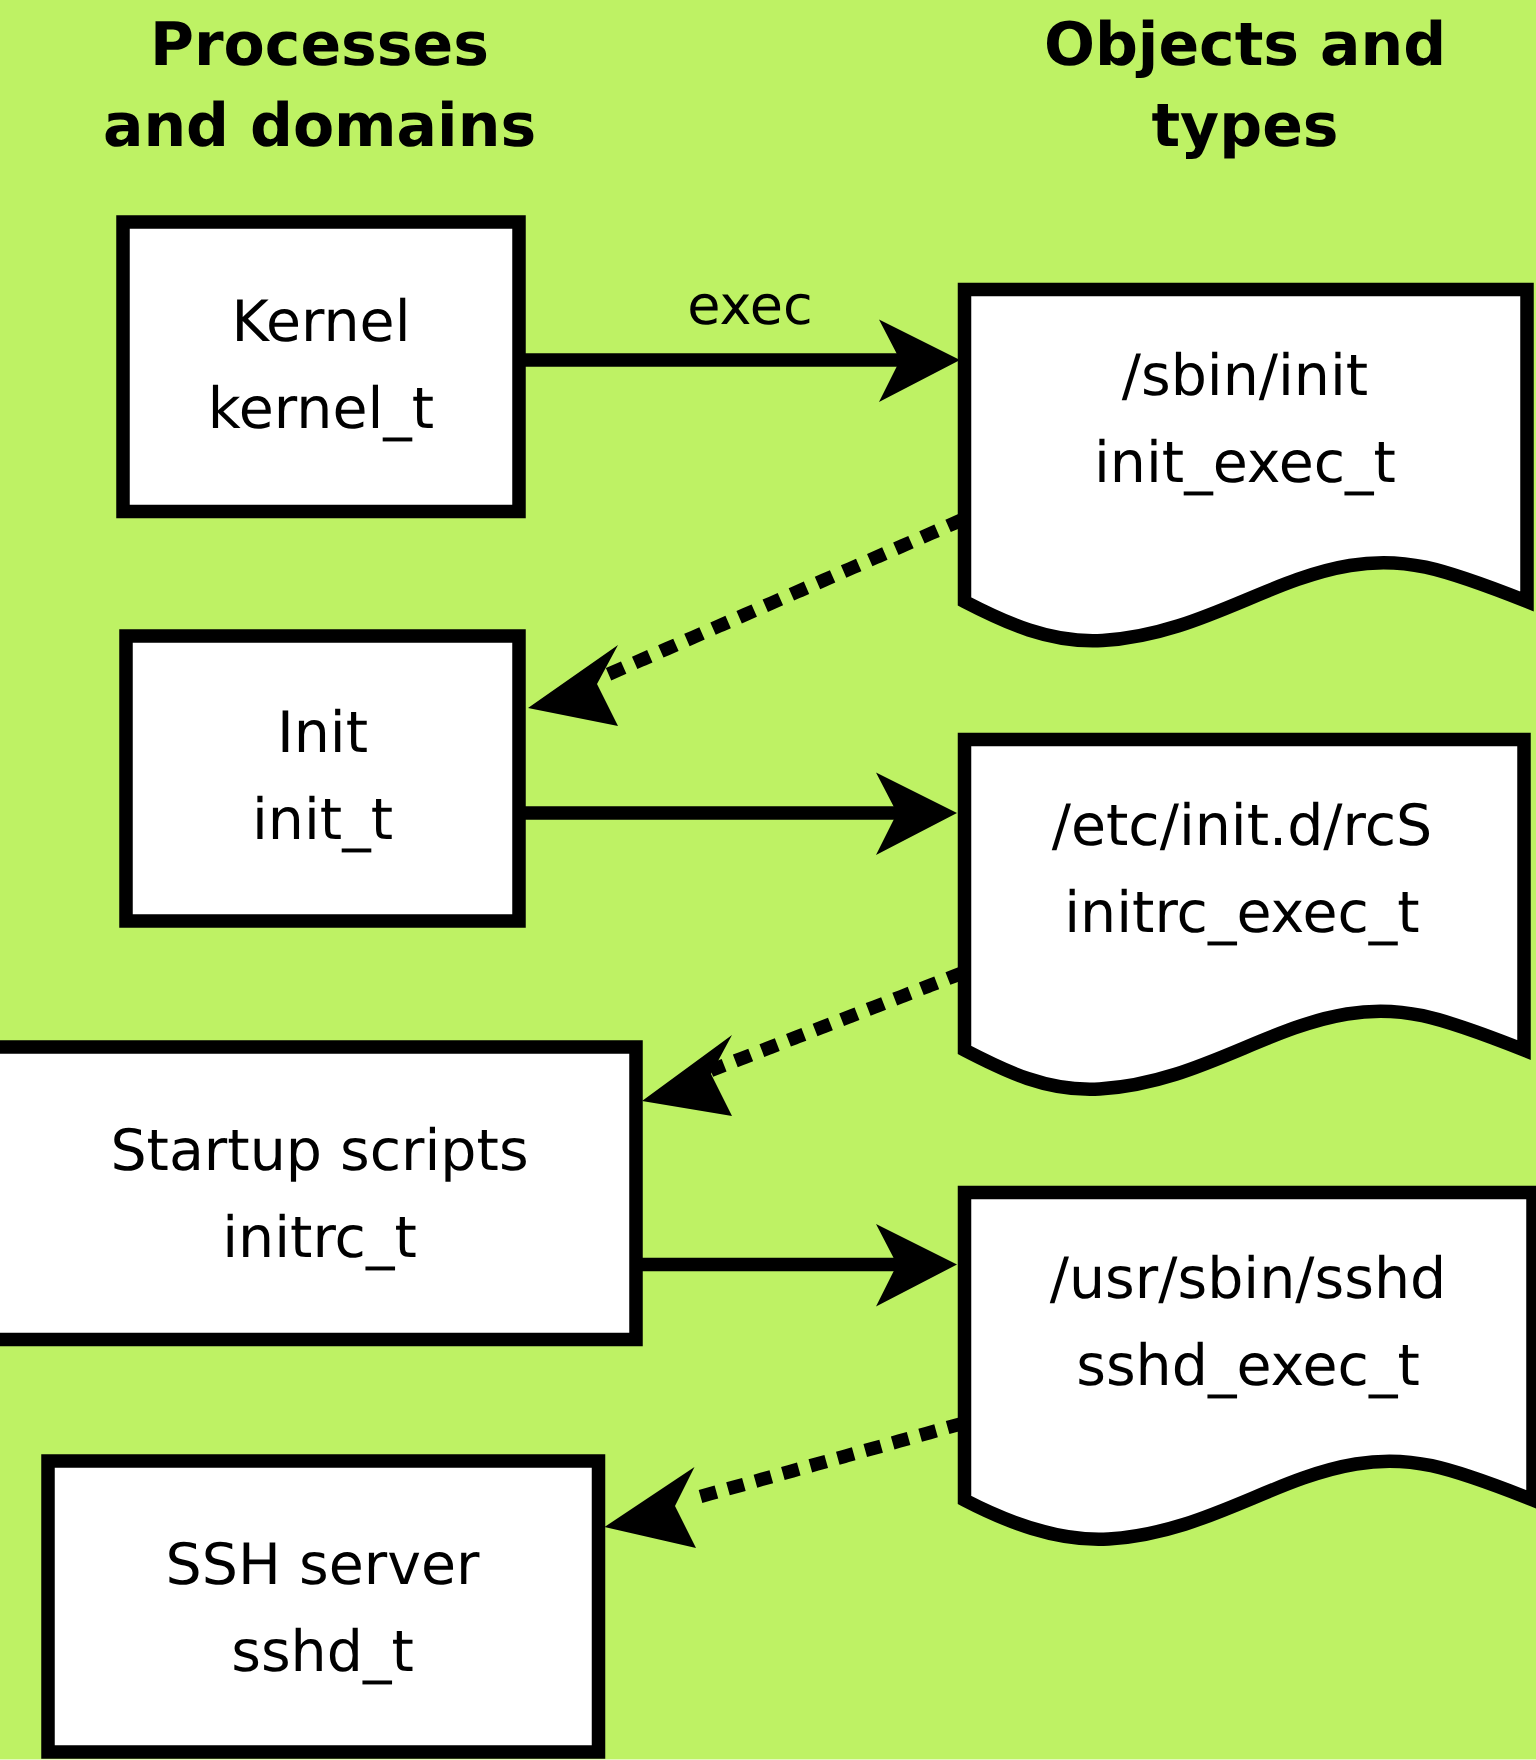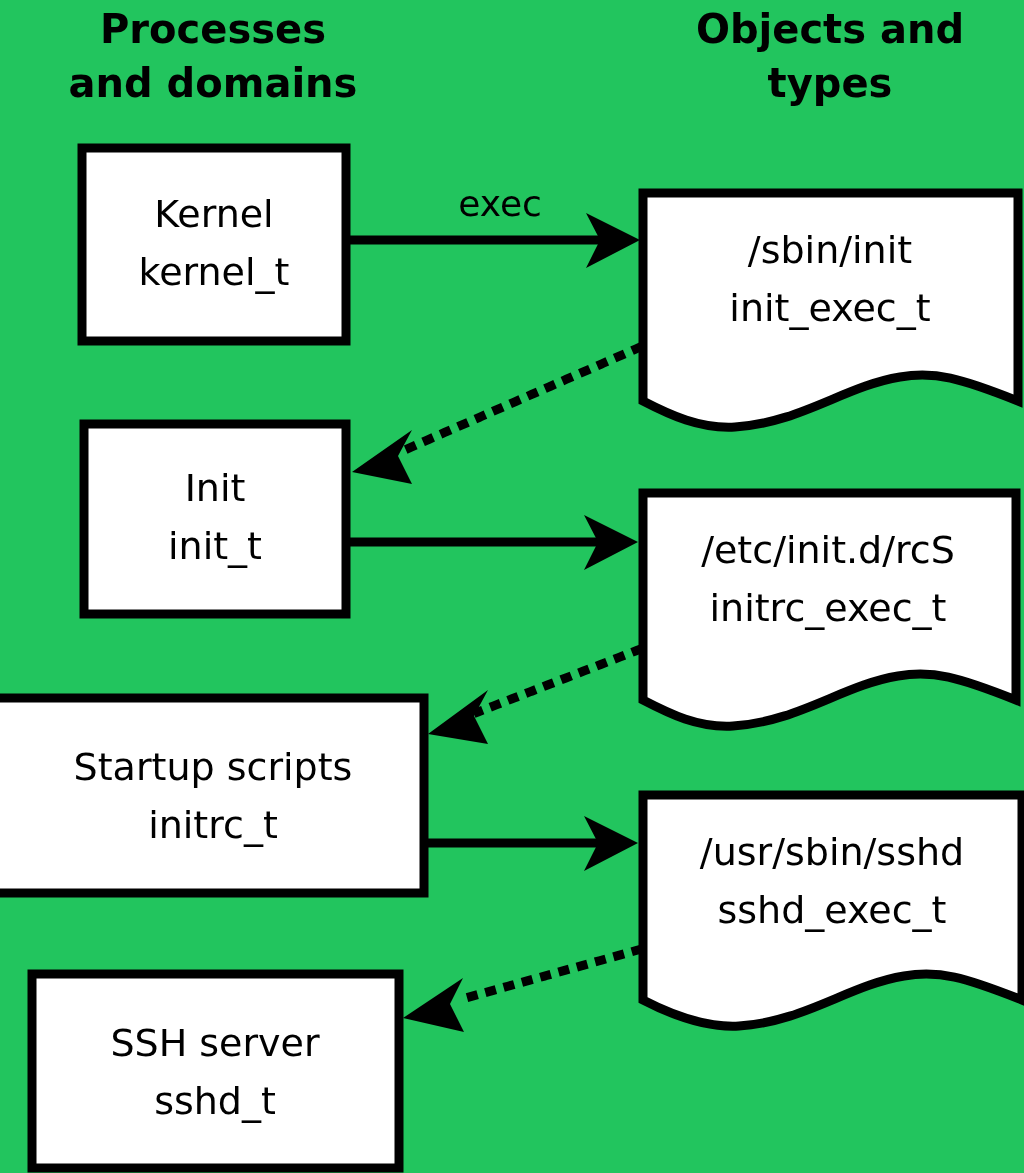--- a/index.html
+++ b/index.html
@@ -7,21 +7,21 @@
     padding: 0;
     background: #ffffff;
   }
   body {
     font-family: "DejaVu Sans", "Liberation Sans", sans-serif;
   }
   #canvas {
     position: relative;
     width: 1024px;
     height: 1173px;
-    background: #22c55e;
+    background: #bef264;
     overflow: hidden;
   }
   #diagram-svg {
     position: absolute;
     left: 0;
     top: 0;
     width: 1024px;
     height: 1173px;
   }
   .hdr {

